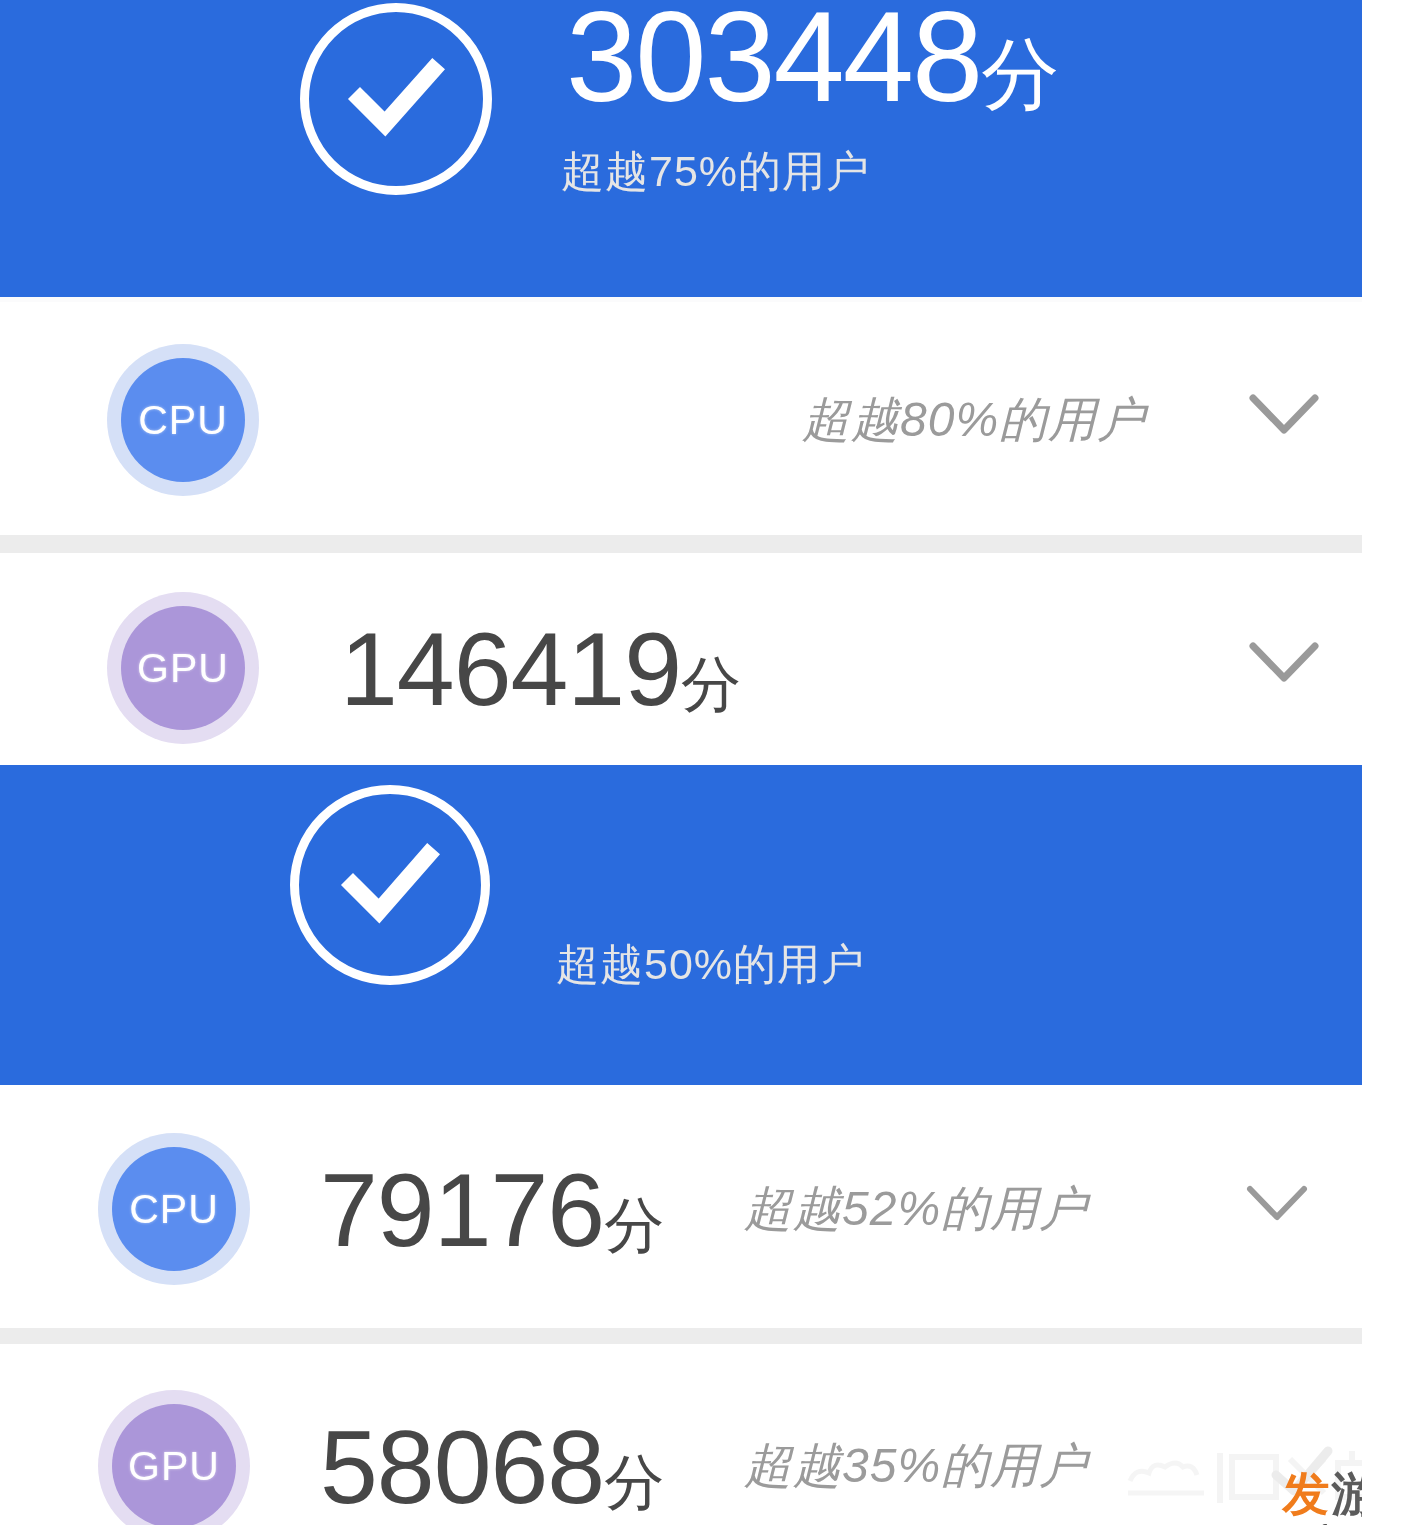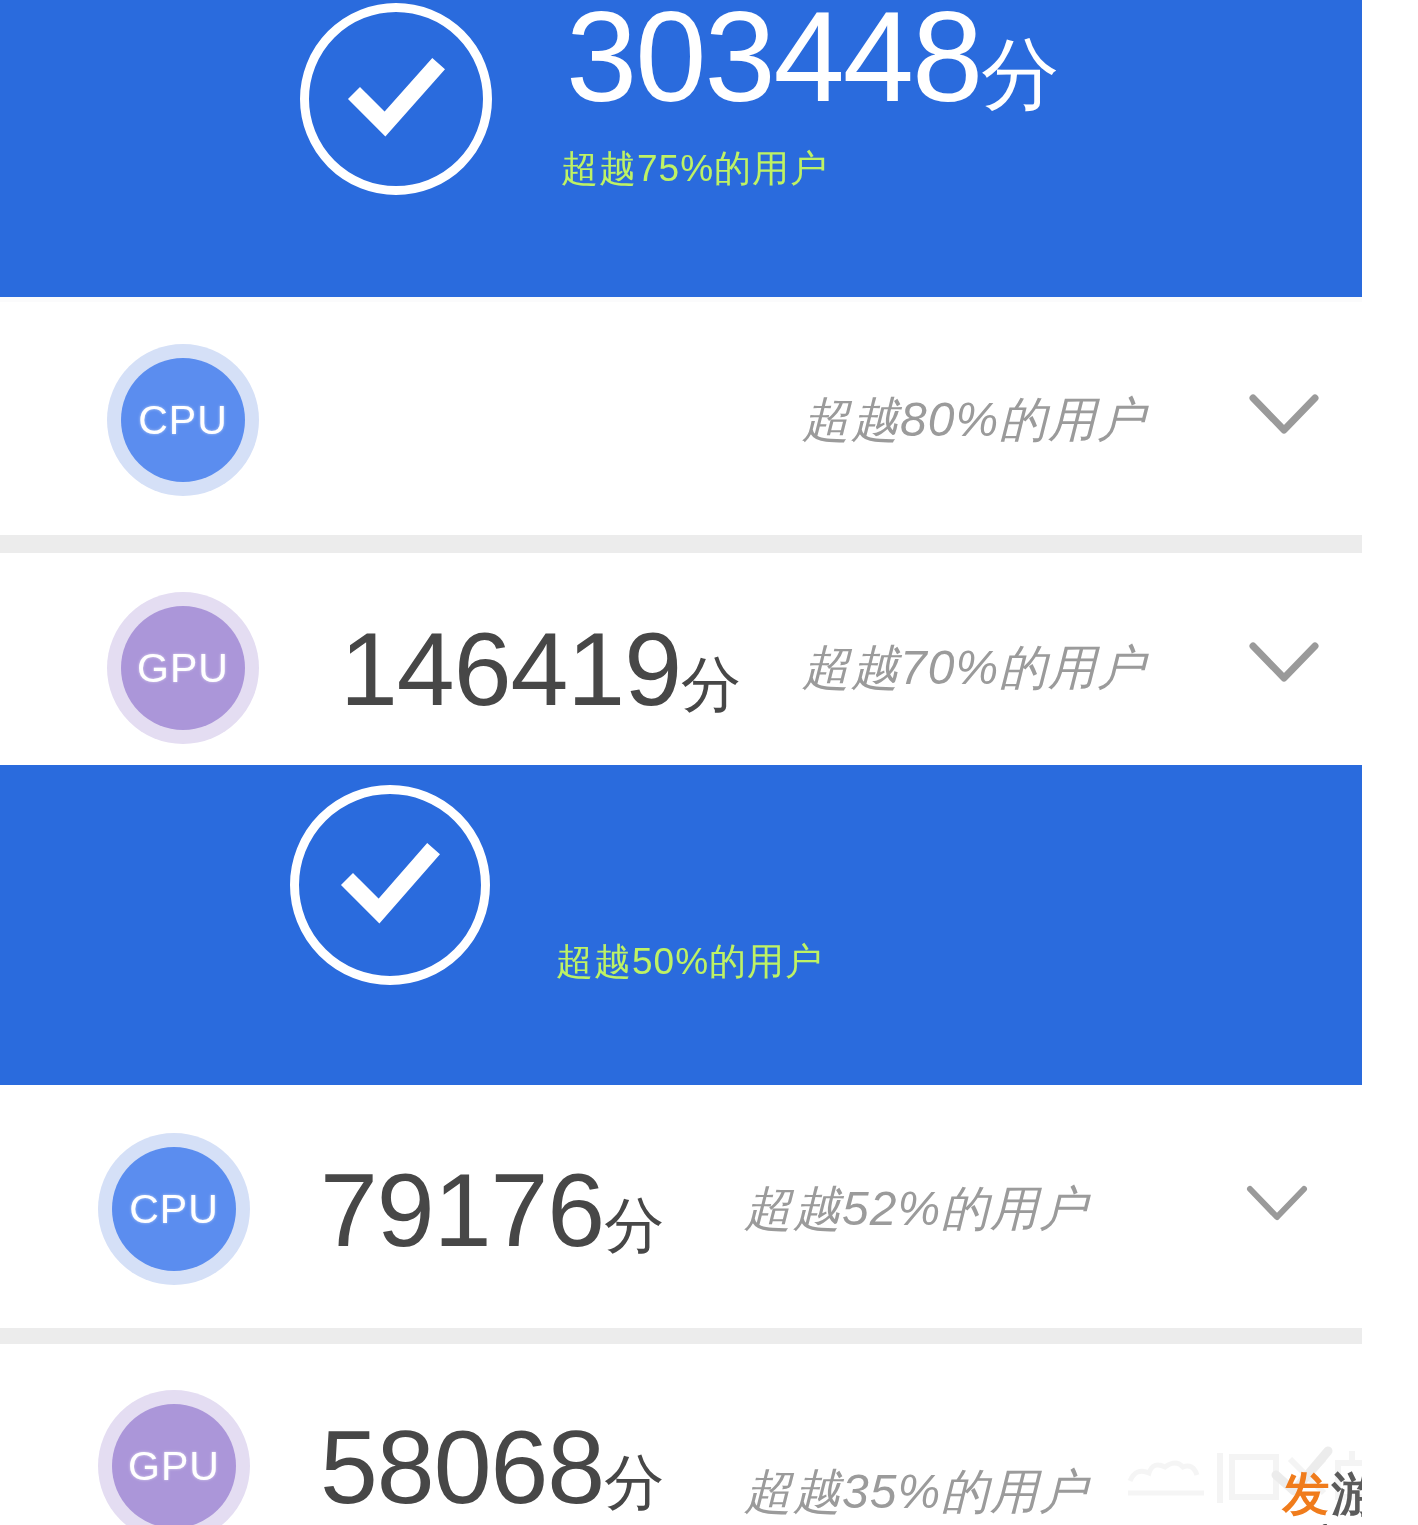--- a/index.html
+++ b/index.html
@@ -63,22 +63,22 @@
     font-weight: 400;
   }
   .score-unit {
     font-size: 78px;
     line-height: 1;
     font-weight: 400;
   }
   .banner-sub {
     position: absolute;
     white-space: nowrap;
-    color: #bef264;
-    font-size: 37px;
+    color: #e5e5e5;
+    font-size: 43px;
     line-height: 1;
     letter-spacing: 1px;
   }
 
   
   .row {
     position: absolute;
     left: 0;
     width: 1418px;
     background: #ffffff;
@@ -200,21 +200,20 @@
     </div>
   </div>
 
   <div class="divider" style="top:535px; height:18px;"></div>
 
   <div class="row" style="top:553px; height:212px;">
     <div class="badge gpu" style="left:121px; top:53px; width:124px; height:124px;">GPU</div>
     <div class="row-score" style="left:340px; top:64px;">
       <span class="n">146419</span><span class="u">分</span>
     </div>
-    <div class="row-sub" style="left:802px; top:91px;">超越70%的用户</div>
     <div class="chev" style="left:1248px; top:87px;">
       <svg width="72" height="46" viewBox="0 0 72 46" aria-hidden="true">
         <path d="M5 6 L36 38 L67 6" fill="none" stroke="#9a9a9a" stroke-width="7" stroke-linecap="round" stroke-linejoin="round"></path>
       </svg>
     </div>
   </div>
 
   <div class="banner" style="top:765px; height:320px;">
     <div class="banner-inner">
       <div class="check-circle" style="left:290px; top:20px; width:200px; height:200px;">
@@ -239,21 +238,21 @@
     </div>
   </div>
 
   <div class="divider" style="top:1328px; height:16px;"></div>
 
   <div class="row" style="top:1344px; height:181px;">
     <div class="badge gpu" style="left:112px; top:60px; width:124px; height:124px;">GPU</div>
     <div class="row-score" style="left:320px; top:71px;">
       <span class="n">58068</span><span class="u">分</span>
     </div>
-    <div class="row-sub" style="left:744px; top:98px;margin-top:26px;">超越35%的用户</div>
+    <div class="row-sub" style="left:744px; top:98px;">超越35%的用户</div>
   </div>
 
   <div class="wm-ghost" style="left:1124px; top:1445px; width:280px; height:66px;">
     <svg width="280" height="66" viewBox="0 0 280 66" aria-hidden="true">
       <g fill="none" stroke="#e2e2e2" stroke-width="5">
         <path d="M6 36 q6 -14 19 -8 q4 -12 16 -6 q11 -8 18 0 q10 -4 14 8"></path>
         <path d="M4 48 h76"></path>
       </g>
       <g fill="none" stroke="#dedede" stroke-width="6">
         <path d="M96 8 v50"></path>

